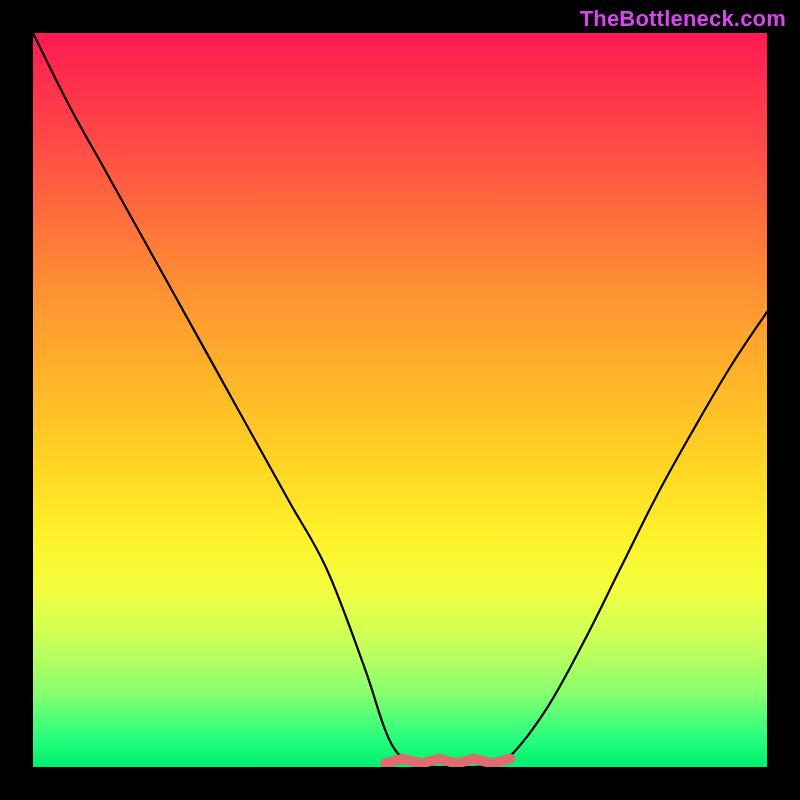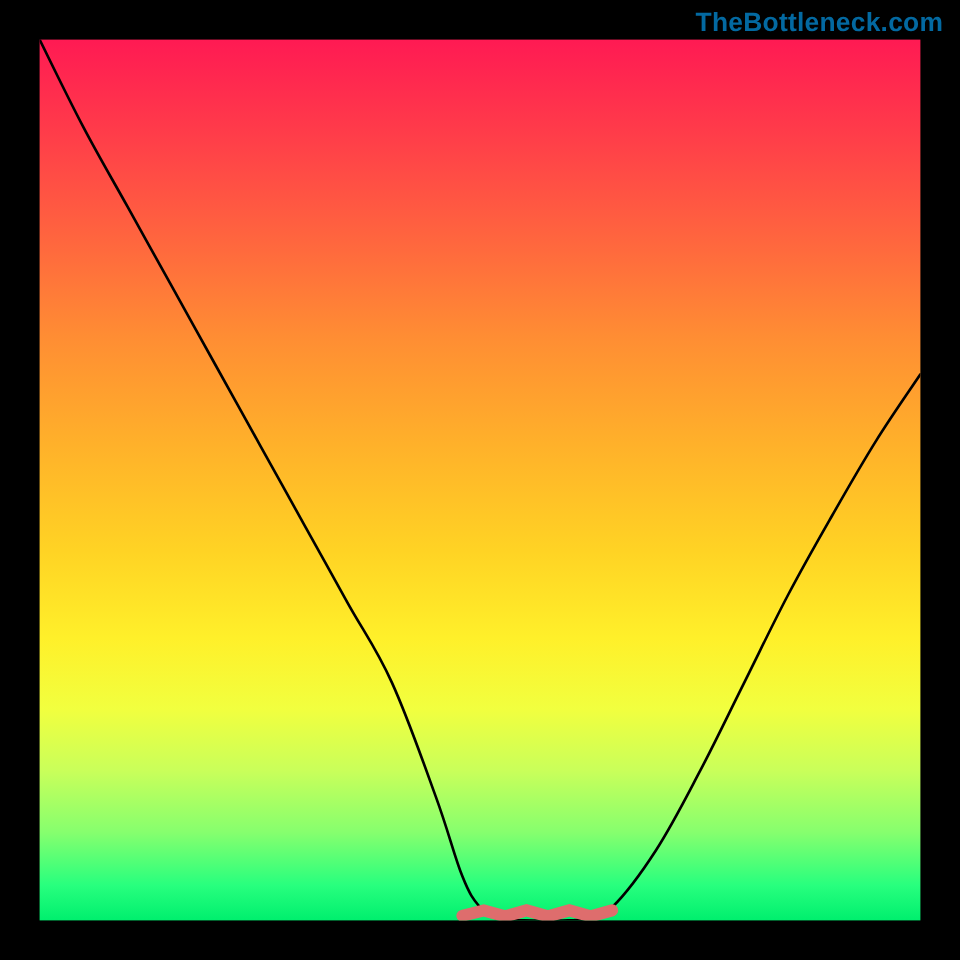--- a/index.html
+++ b/index.html
@@ -16,21 +16,21 @@
     height: 800px;
     background: #000;
   }
   .attribution {
     position: absolute;
     top: 6px;
     right: 14px;
     font-family: Arial, Helvetica, sans-serif;
     font-size: 22px;
     font-weight: 600;
-    color: #0369a1;
+    color: #d946ef;
     letter-spacing: 0.2px;
   }
   .plot {
     position: absolute;
     left: 33px;
     top: 33px;
     width: 734px;
     height: 734px;
     background: linear-gradient(
       to bottom,

